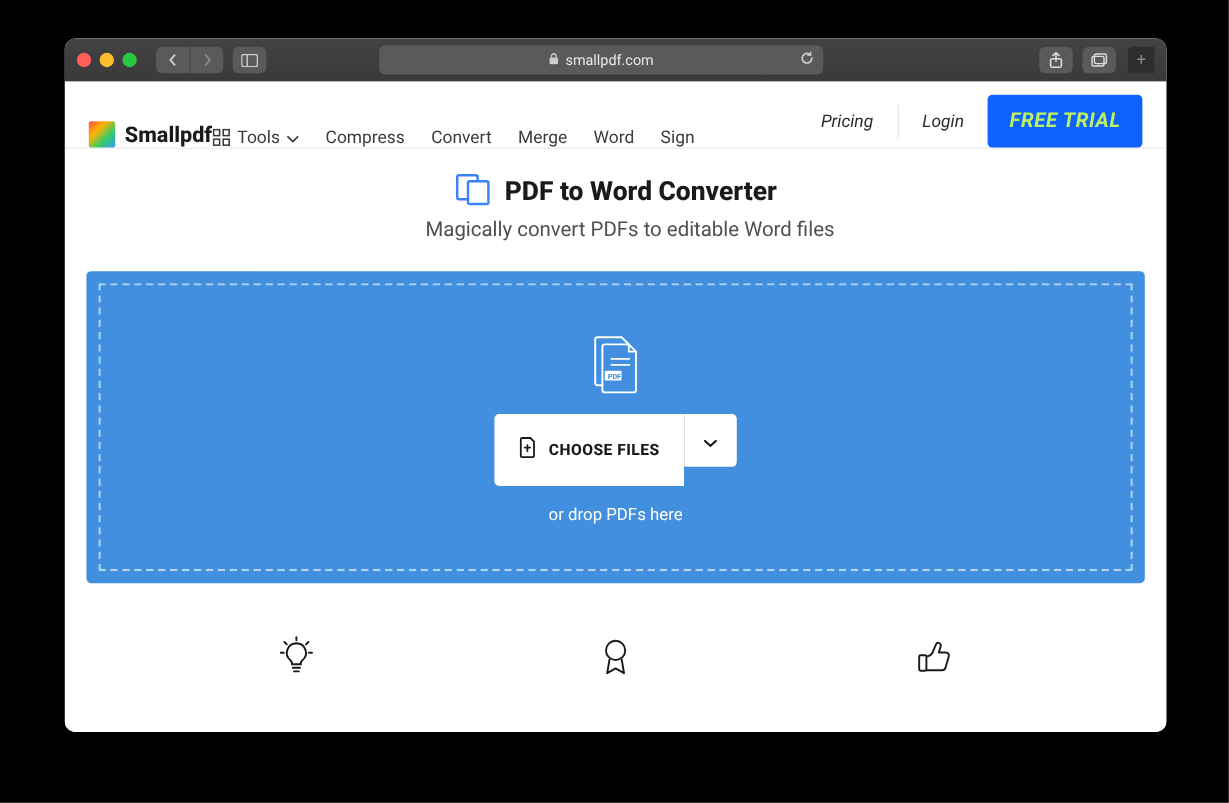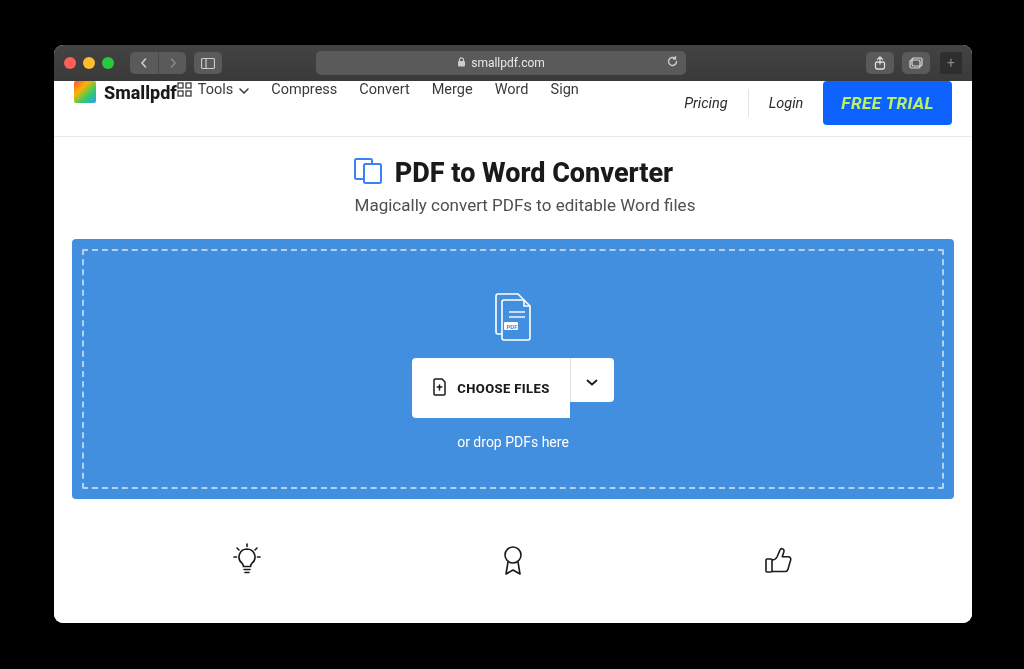--- a/index.html
+++ b/index.html
@@ -6,21 +6,21 @@
     body {
       font-family: -apple-system, BlinkMacSystemFont, "Segoe UI", Roboto, sans-serif;
       background: #000;
       width: 1024px;
       height: 669px;
       overflow: hidden;
       position: relative;
     }
     .browser-window {
       position: absolute;
-      top: 45px;
+      top: 32px;
       left: 54px;
       width: 918px;
       height: 578px;
       background: #fff;
       border-radius: 9px;
       overflow: hidden;
       box-shadow: 0 10px 40px rgba(0,0,0,0.5);
     }
     .titlebar {
       height: 36px;
@@ -74,21 +74,21 @@
       border-top-left-radius: 4px;
       display: flex; align-items: center; justify-content: center;
       color: #888; font-size: 14px; margin-left:2px;
     }
 
     .page { height: calc(100% - 36px); overflow: hidden; background: #fff; }
 
     .site-header {
       height: 56px;
       border-bottom: 1px solid #eaeaea;
-      display: flex; align-items: flex-start;
+      display: flex; align-items: flex-end;
       padding: 0 20px;
     }
     .logo { display: flex; align-items: center; gap: 8px; }
     .logo-mark {
       width: 22px; height: 22px;
       background: linear-gradient(135deg, #ff4d4d, #ffb300 33%, #33cc66 66%, #3399ff);
       border-radius: 2px;
     }
     .logo-text { font-weight: 800; font-size: 18px; color: #1a1a1a; }
 
@@ -101,21 +101,21 @@
     .pricing, .login { color: #2b2b2b; font-size: 14.5px; cursor: pointer; }
     .free-trial {
       background: #0e63ff; color: #bef264;
       padding: 12px 18px; border-radius: 4px;
       font-weight: 700; font-size: 17px; letter-spacing: .5px;
       cursor: pointer;
     }
 
     .hero { text-align: center; padding: 20px 0 14px; }
     .hero-title-row { display: flex; align-items: center; justify-content: center; gap: 12px; }
-    .hero-title { font-size: 27px; font-weight: 800; color: #1a1a1a; }
+    .hero-title { font-size: 22px; font-weight: 800; color: #1a1a1a; }
     .hero-sub { font-size: 17px; color: #4f4f4f; margin-top: 6px; padding-left: 24px; }
 
     .dropzone-wrap { padding: 10px 18px 0; }
     .dropzone-outer {
       background: #418fde; border-radius: 4px;
       padding: 10px;
     }
     .dropzone {
       border: 2px dashed #b3d3f3;
       border-radius: 2px;

